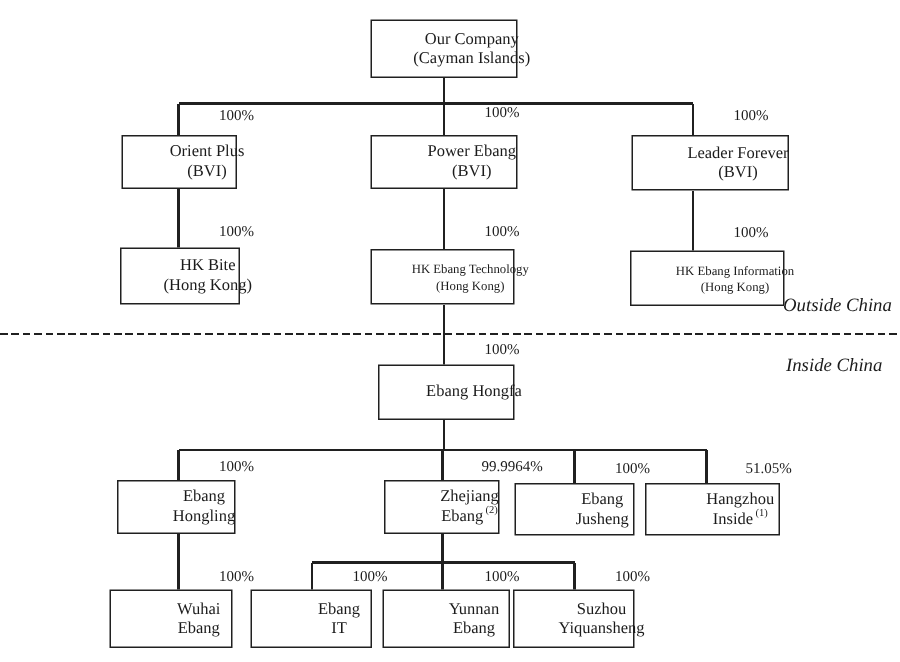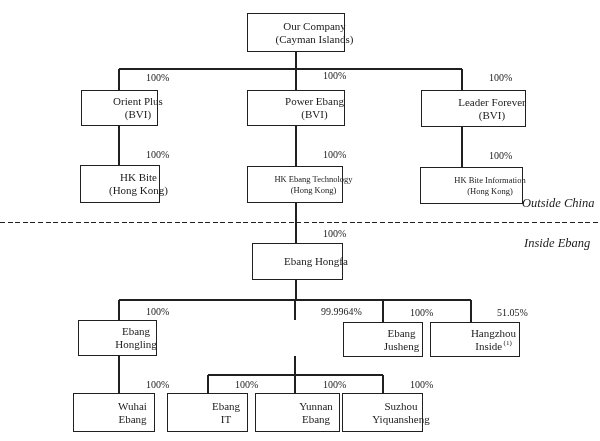--- a/index.html
+++ b/index.html
@@ -55,21 +55,21 @@
     <path fill="none" stroke="#202020" stroke-width="1.5" shape-rendering="crispEdges" d="M296 52 V69 M119 69 H462 M119 69 V90 M296 69 V90 M462 69 V90
              M119 126 V165 M296 126 V166 M462 127 V167
              M296 203 V243
              M296 280 V300 M119 300 H471 M119 300 V320 M295 300 V320 M383 300 V322 M471 300 V322
              M119 356 V393
              M295 356 V375 M208 375 H383 M208 375 V393 M295 375 V393 M383 375 V393"></path>
     <path fill="none" stroke="#202020" stroke-width="1.6" stroke-dasharray="5,2.6" shape-rendering="crispEdges" d="M0 222.5 H600"></path>
   </svg>
 
   <div class="region" style="left:522px;top:196px">Outside China</div>
-  <div class="region" style="left:524px;top:236px">Inside Ebang</div>
+  <div class="region" style="left:524px;top:236px">Inside China</div>
 
   <div class="node" style="left:247px;top:13px;width:98px;height:39px">
     <div>Our Company</div>
     <div>(Cayman Islands)</div>
   </div>
 
   <span class="pct" style="left:124px;top:71px">100%</span>
   <span class="pct" style="left:301px;top:69px">100%</span>
   <span class="pct" style="left:467px;top:71px">100%</span>
 
@@ -92,37 +92,41 @@
 
   <div class="node" style="left:80px;top:165px;width:80px;height:38px">
     <div>HK Bite</div>
     <div>(Hong Kong)</div>
   </div>
   <div class="node sm" style="left:247px;top:166px;width:96px;height:37px">
     <div>HK Ebang Technology</div>
     <div>(Hong Kong)</div>
   </div>
   <div class="node sm" style="left:420px;top:167px;width:103px;height:37px">
-    <div>HK Bite Information</div>
+    <div>HK Ebang Information</div>
     <div>(Hong Kong)</div>
   </div>
 
   <span class="pct" style="left:301px;top:227px">100%</span>
   <div class="node" style="left:252px;top:243px;width:91px;height:37px">
     <div>Ebang Hongfa</div>
   </div>
 
   <span class="pct" style="left:124px;top:305px">100%</span>
   <span class="pct" style="left:299px;top:305px">99.9964%</span>
   <span class="pct" style="left:388px;top:306px">100%</span>
   <span class="pct" style="left:475px;top:306px">51.05%</span>
 
   <div class="node" style="left:78px;top:320px;width:79px;height:36px">
     <div>Ebang</div>
     <div>Hongling</div>
+  </div>
+  <div class="node" style="left:256px;top:320px;width:77px;height:36px">
+    <div>Zhejiang</div>
+    <div><span>Ebang</span><sup class="fn">(2)</sup></div>
   </div>
   <div class="node" style="left:343px;top:322px;width:80px;height:35px">
     <div>Ebang</div>
     <div>Jusheng</div>
   </div>
   <div class="node" style="left:430px;top:322px;width:90px;height:35px">
     <div>Hangzhou</div>
     <div><span>Inside</span><sup class="fn">(1)</sup></div>
   </div>
 

